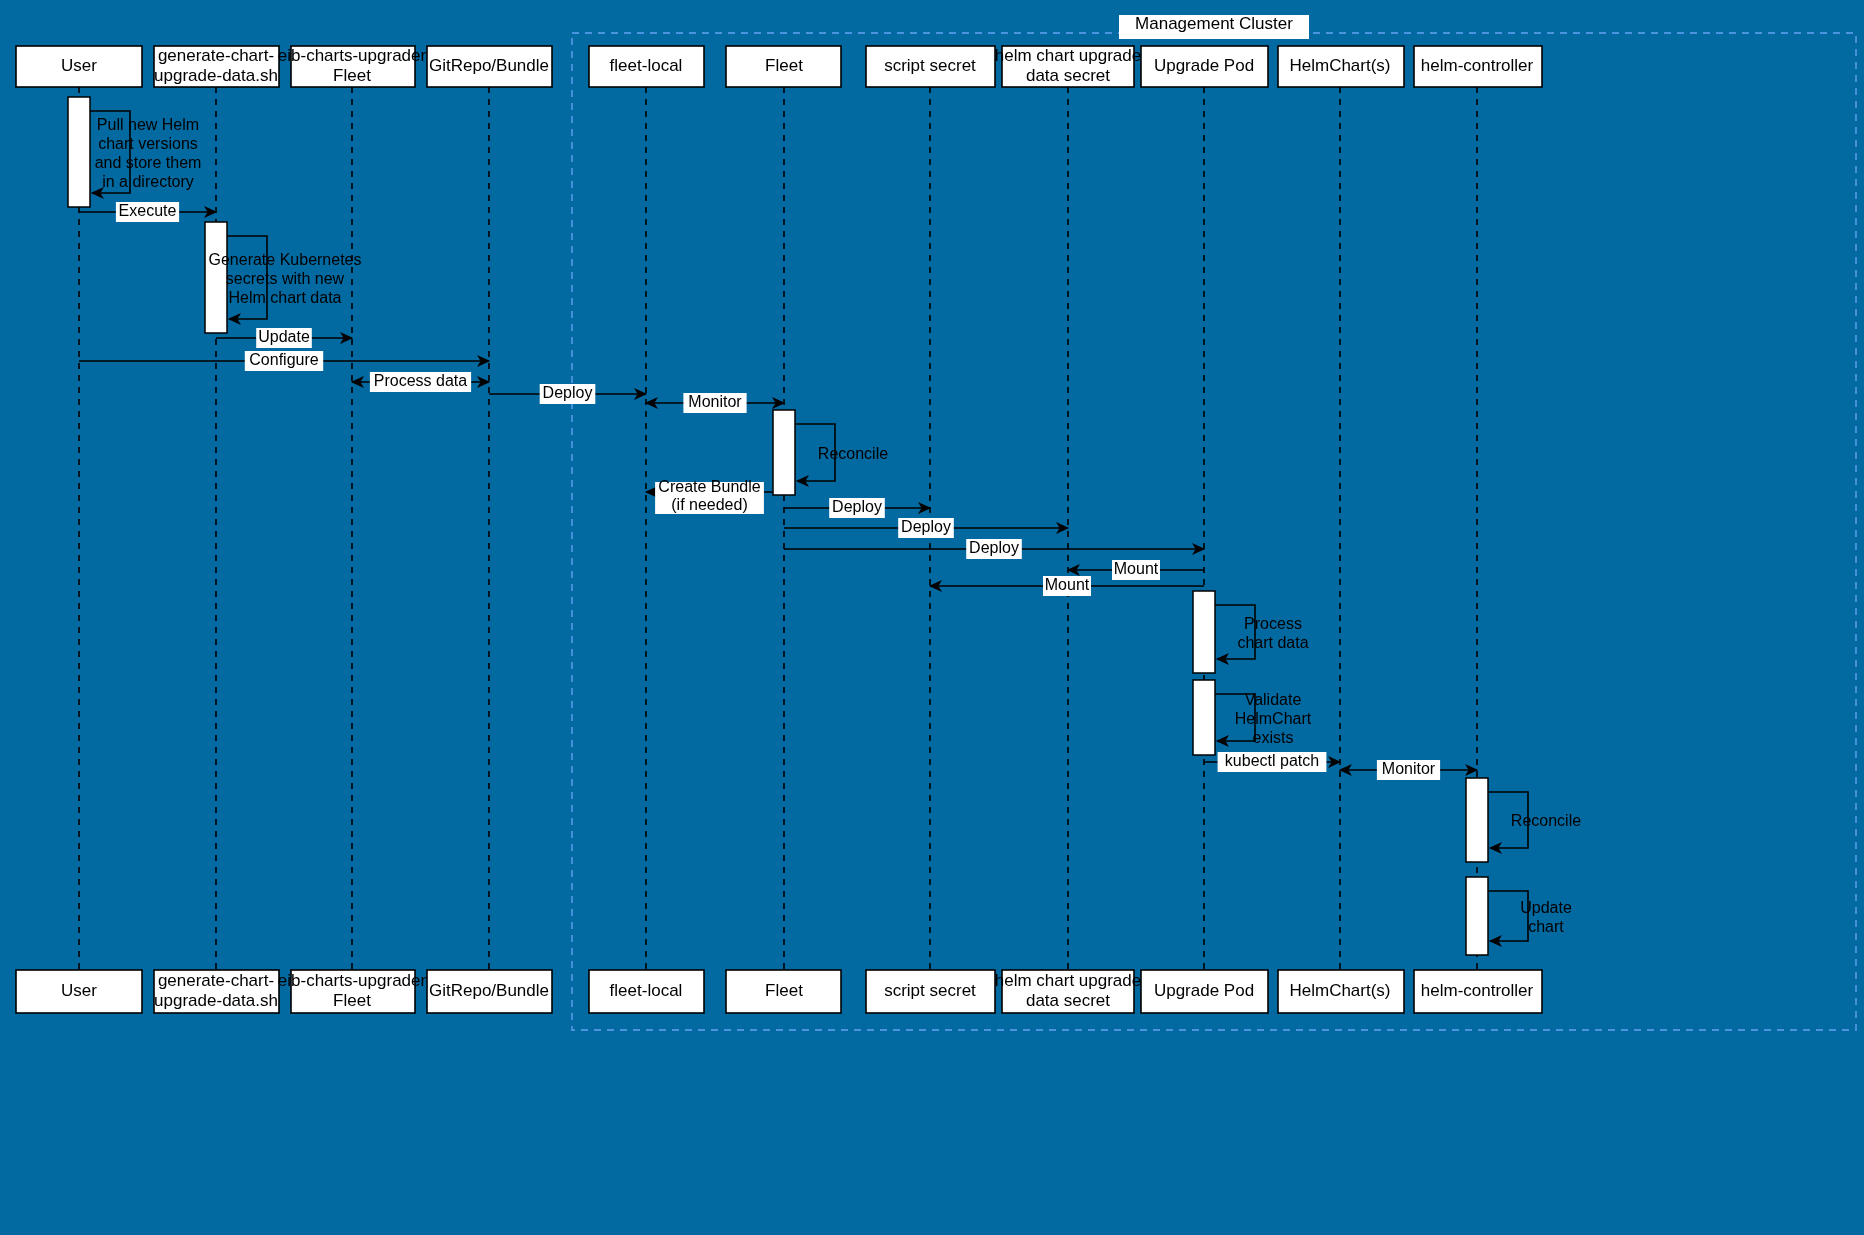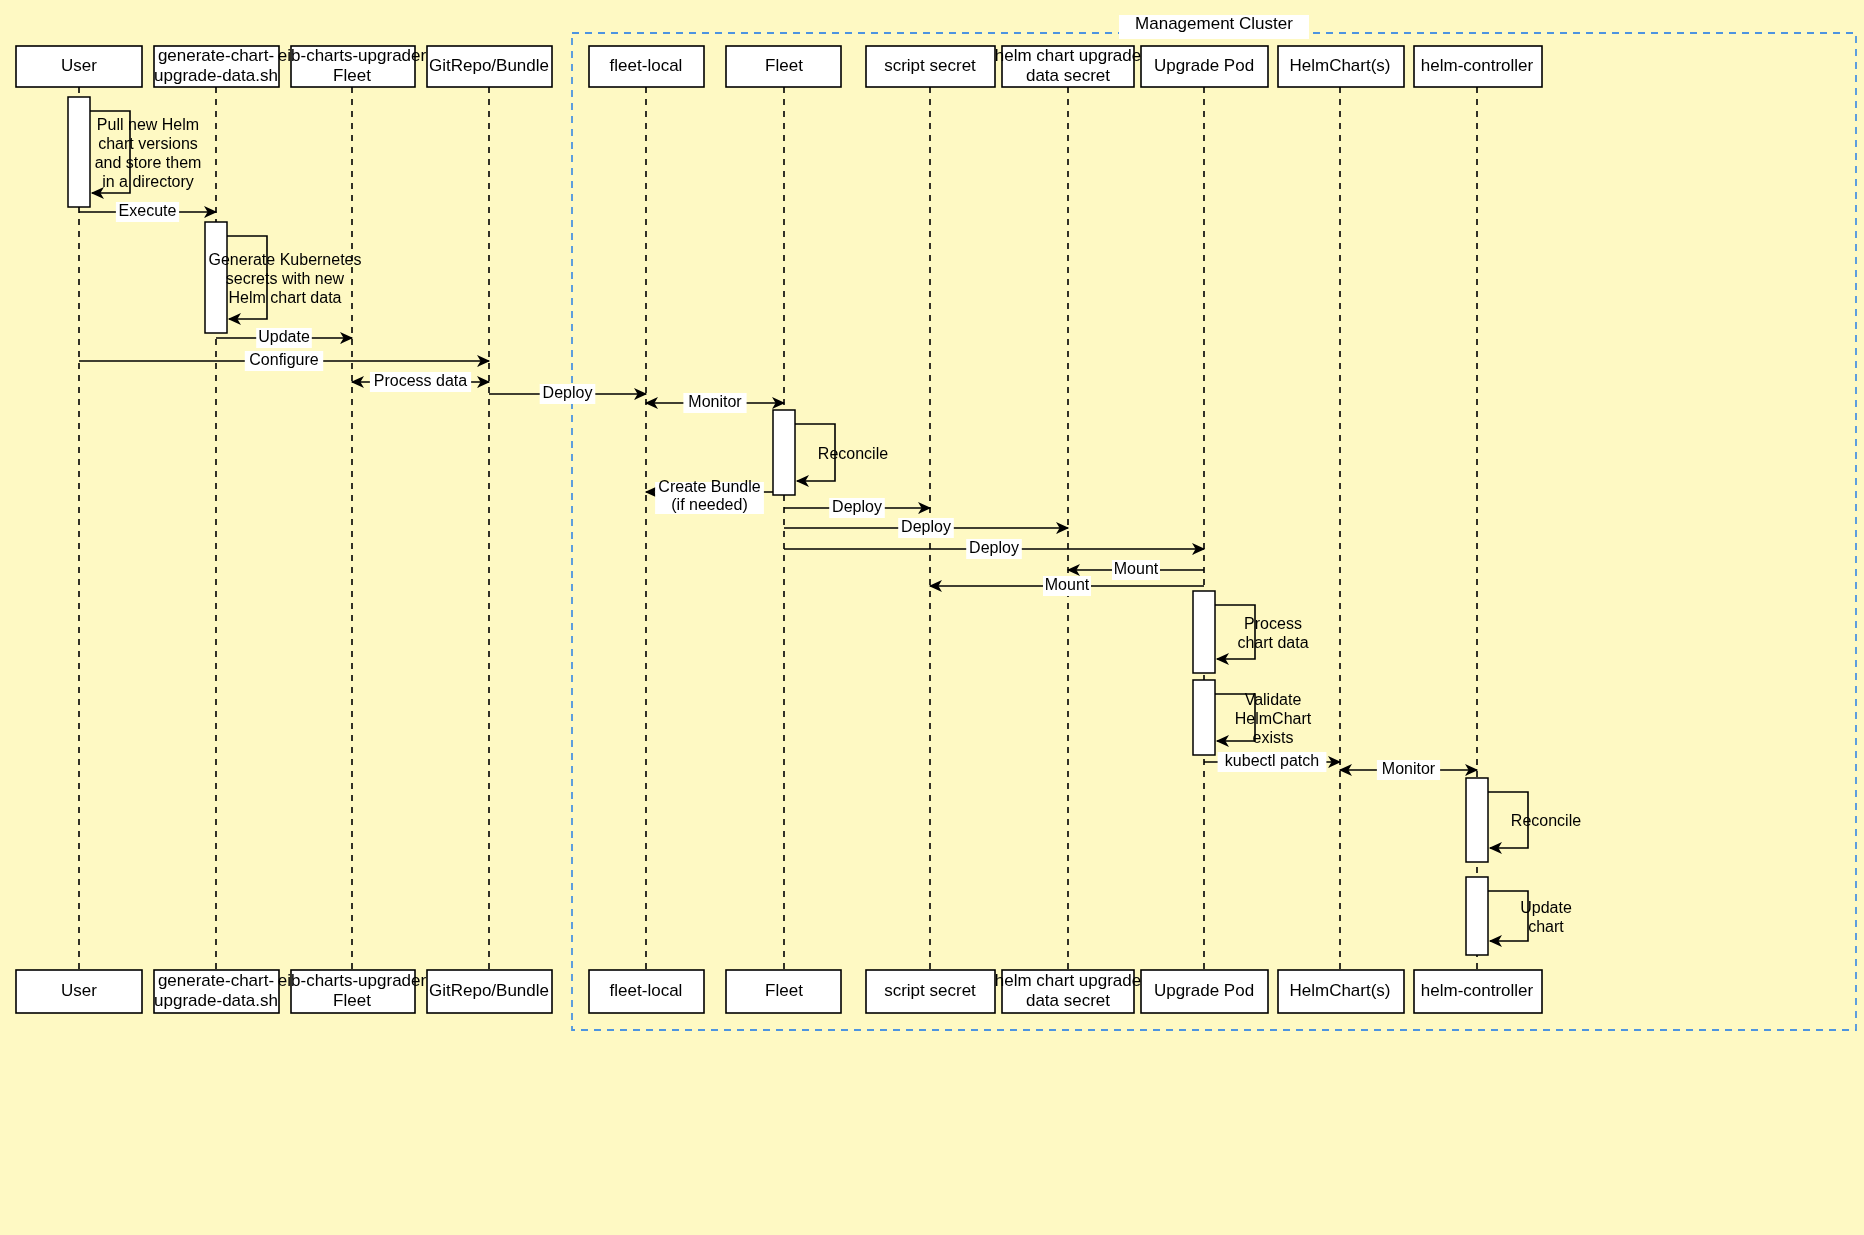--- a/index.html
+++ b/index.html
@@ -9,21 +9,21 @@
   }
   body {
     font-family: "Liberation Sans", sans-serif;
     color: #000000;
   }
   #stage {
     position: relative;
     width: 1864px;
     height: 1235px;
     overflow: hidden;
-    background: #fef9c3;
+    background: #0369a1;
   }
   #diagram-svg {
     position: absolute;
     left: 0;
     top: 0;
     width: 1864px;
     height: 1235px;
   }
   .lifeline-box rect {
     fill: #ffffff;

